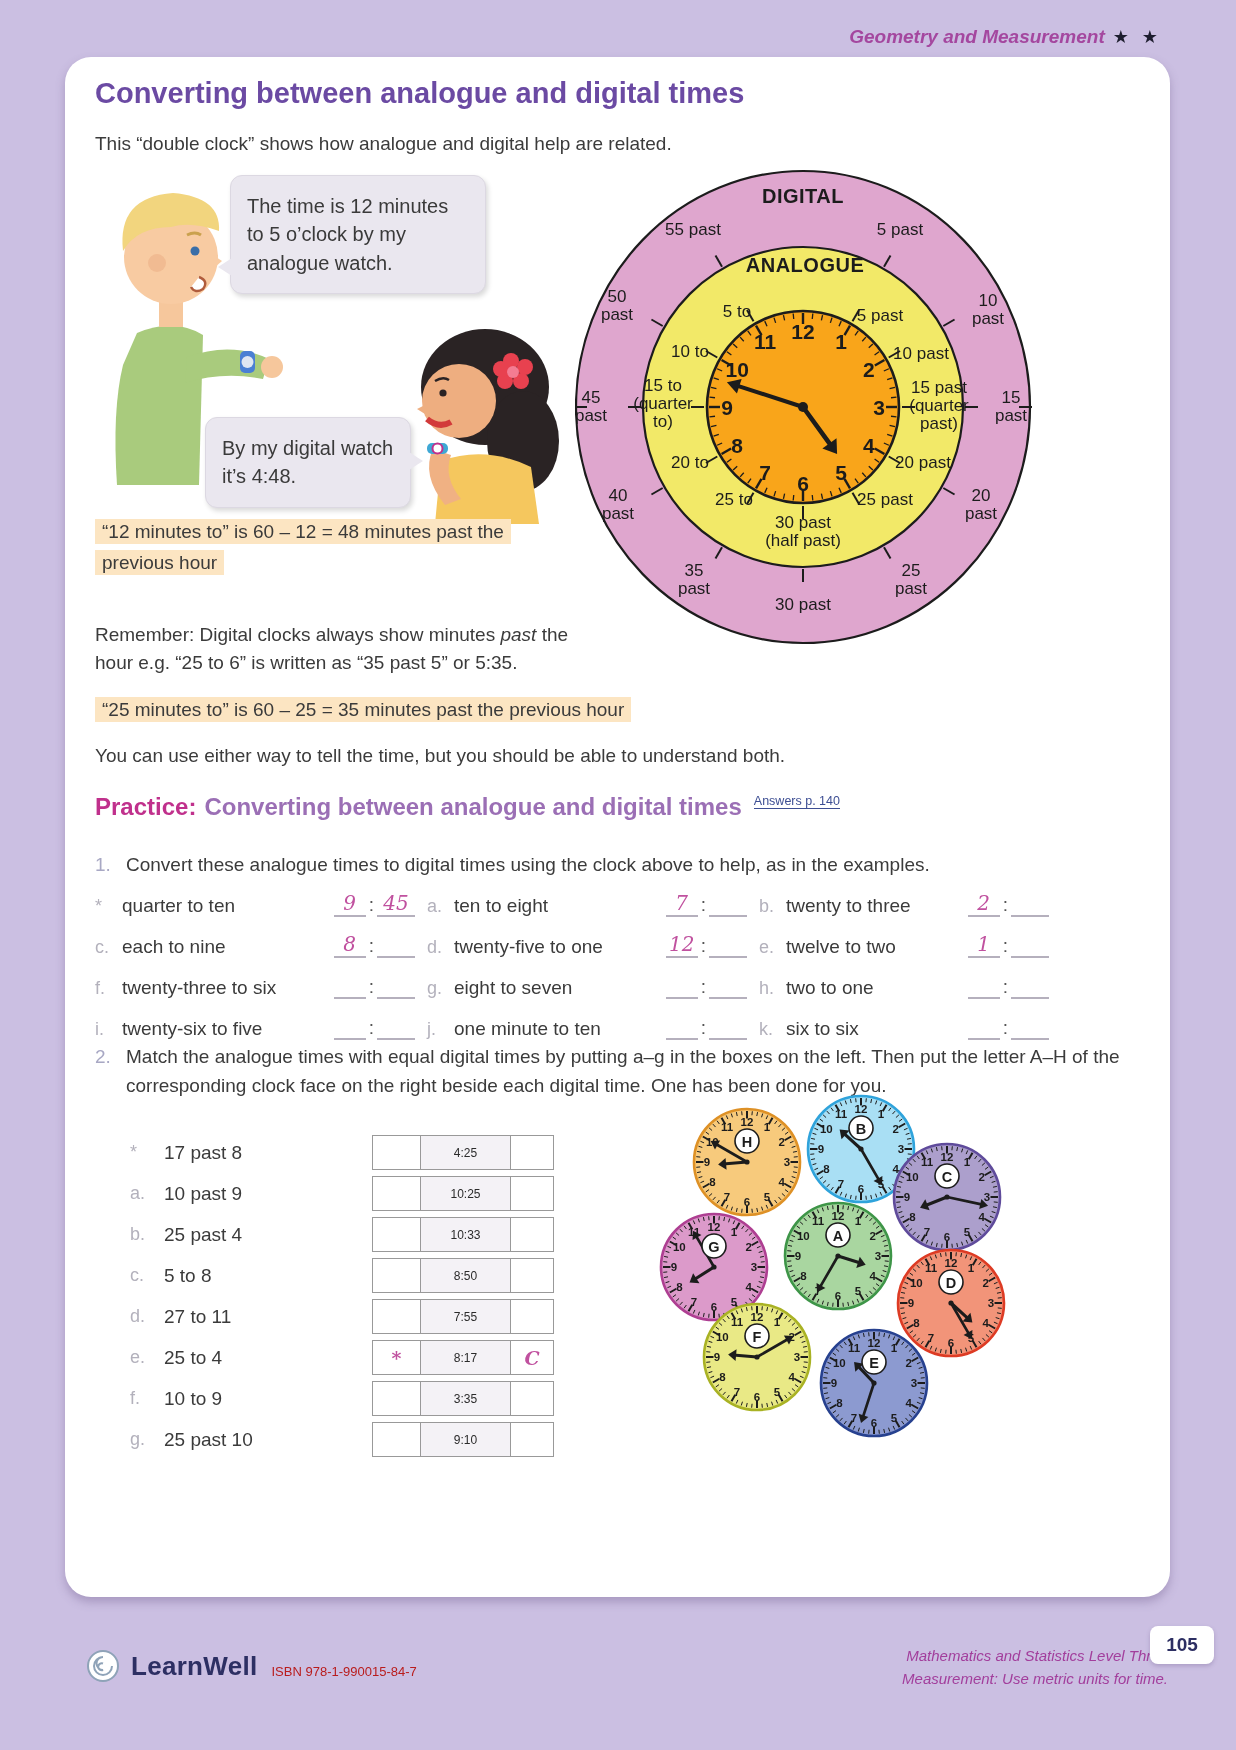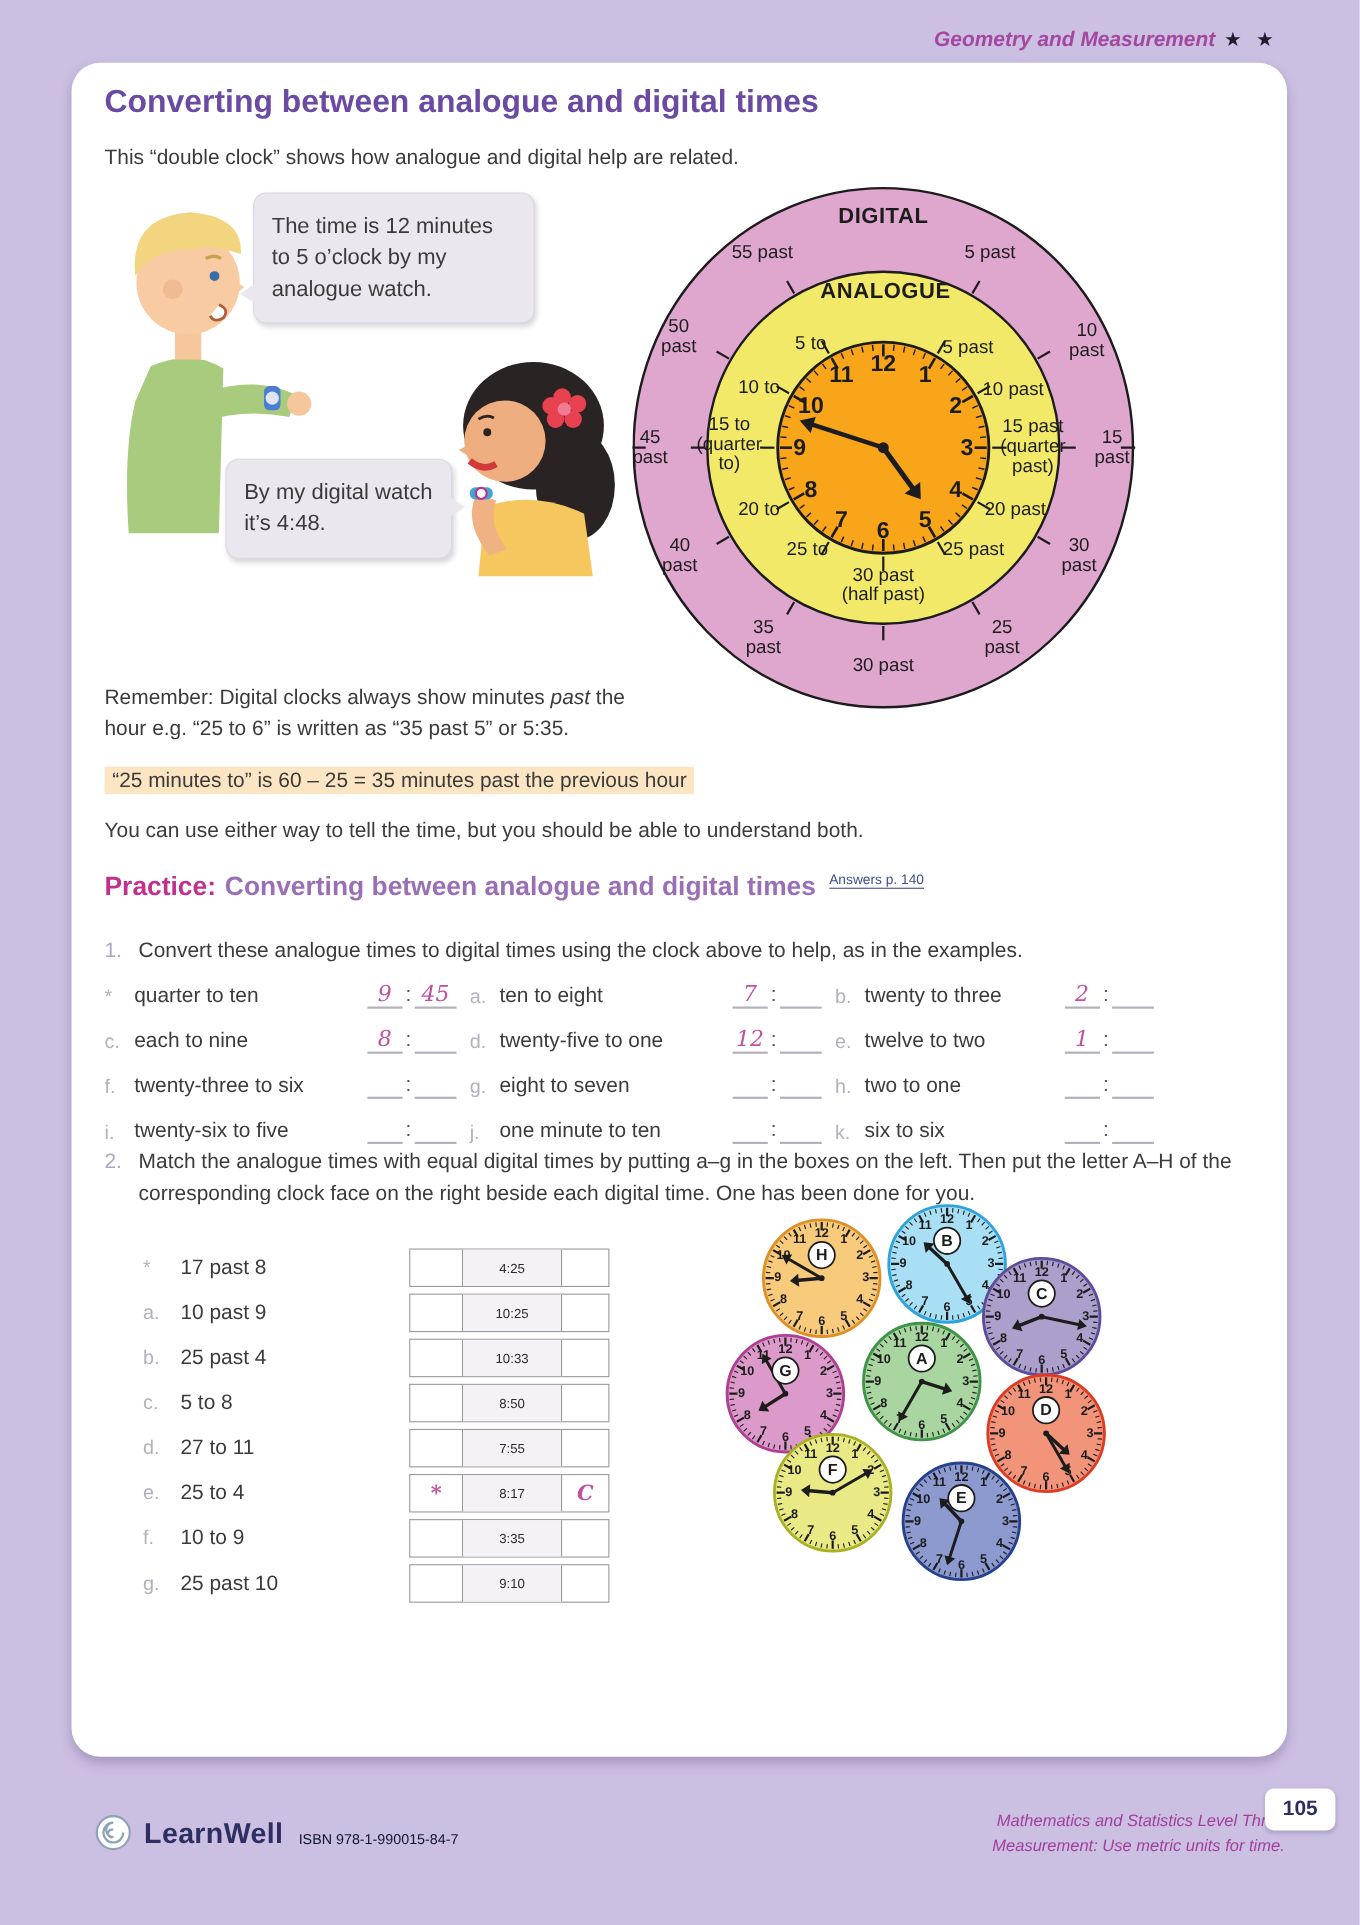--- a/index.html
+++ b/index.html
@@ -74,21 +74,21 @@
   .mbox .c3{width:42px;display:flex;align-items:center;justify-content:center}
   .pinkhw{font-family:"DejaVu Serif",serif;font-style:italic;color:#c0519f;font-size:19px;font-weight:bold}
 
   .clock{position:absolute;width:112px;height:112px}
   #ck-H{left:626px;top:1049px} #ck-B{left:740px;top:1036px} #ck-C{left:826px;top:1084px}
   #ck-G{left:593px;top:1154px} #ck-A{left:717px;top:1143px} #ck-D{left:830px;top:1190px}
   #ck-F{left:636px;top:1244px} #ck-E{left:753px;top:1270px}
 
   .footer-left{position:absolute;left:85px;top:1648px;display:flex;align-items:center}
   .brand{font-size:26px;font-weight:bold;color:#2d2f63;margin-left:10px;letter-spacing:.3px}
-  .isbn{font-size:13px;color:#0f172a;margin-left:14px;margin-top:10px}
+  .isbn{font-size:13px;color:#b91c1c;margin-left:14px;margin-top:10px}
   .footer-right{position:absolute;right:68px;top:1645px;text-align:right;font-size:15px;font-style:italic;
                 color:#a23e9c;line-height:1.5;font-weight:500}
   .page-tab{position:absolute;left:1150px;top:1626px;width:64px;height:38px;background:#fff;border-radius:8px;
             display:flex;align-items:center;justify-content:center;font-size:19px;font-weight:bold;color:#2d2f63;
             box-shadow:0 2px 4px rgba(100,80,130,.3)}
 </style>
 </head>
 <body>
 
 <div class="hdr">
@@ -259,21 +259,21 @@
     <div class="dlab" style="left:42px;top:139px">50
 past</div>
     <div class="dlab" style="left:413px;top:143px">10
 past</div>
     <div class="dlab" style="left:16px;top:240px">45
 past</div>
     <div class="dlab" style="left:436px;top:240px">15
 past</div>
     <div class="dlab" style="left:43px;top:338px">40
 past</div>
-    <div class="dlab" style="left:406px;top:338px">30
+    <div class="dlab" style="left:406px;top:338px">20
 past</div>
     <div class="dlab" style="left:119px;top:413px">35
 past</div>
     <div class="dlab" style="left:336px;top:413px">25
 past</div>
     <div class="dlab" style="left:228px;top:438px">30 past</div>
     <div class="dlab" style="left:162px;top:145px">5 to</div>
     <div class="dlab" style="left:305px;top:149px">5 past</div>
     <div class="dlab" style="left:115px;top:185px">10 to</div>
     <div class="dlab" style="left:346px;top:187px">10 past</div>
@@ -284,20 +284,23 @@
 (quarter
 past)</div>
     <div class="dlab" style="left:115px;top:296px">20 to</div>
     <div class="dlab" style="left:348px;top:296px">20 past</div>
     <div class="dlab" style="left:159px;top:333px">25 to</div>
     <div class="dlab" style="left:310px;top:333px">25 past</div>
     <div class="dlab" style="left:228px;top:365px">30 past
 (half past)</div>
   </div>
 
+  <div class="notewrap" id="note1">
+    <span class="hl">“12 minutes to” is 60 – 12 = 48 minutes past the previous hour</span>
+  </div>
   <div class="notewrap" id="remember">
     <span>Remember: Digital clocks always show minutes </span><i>past</i><span> the hour e.g. “25 to 6” is written as “35 past 5” or 5:35.</span>
   </div>
   <div class="notewrap" id="note2">
     <span class="hl">“25 minutes to” is 60 – 25 = 35 minutes past the previous hour</span>
   </div>
   <div class="notewrap" id="either">You can use either way to tell the time, but you should be able to understand both.</div>
 
   <div class="practice">
     <span class="plabel">Practice:</span><span class="ptitle">Converting between analogue and digital times</span><a class="answers-link">Answers p. 140</a>

